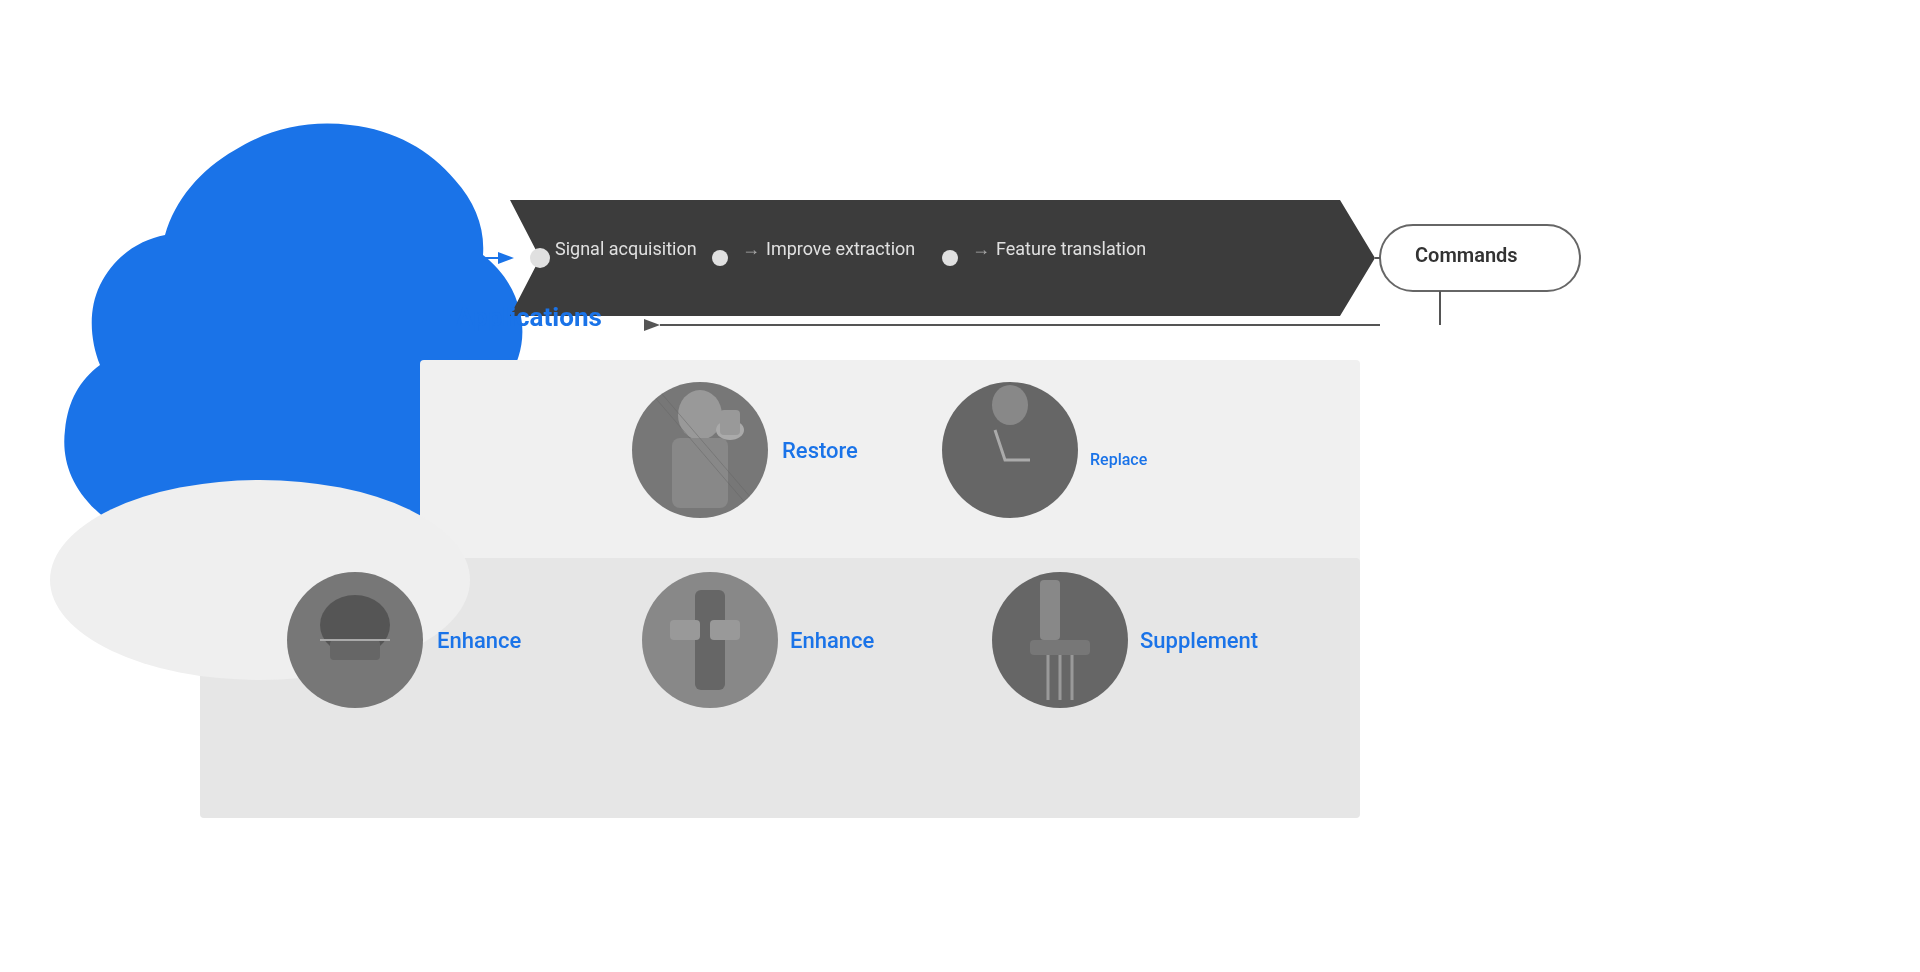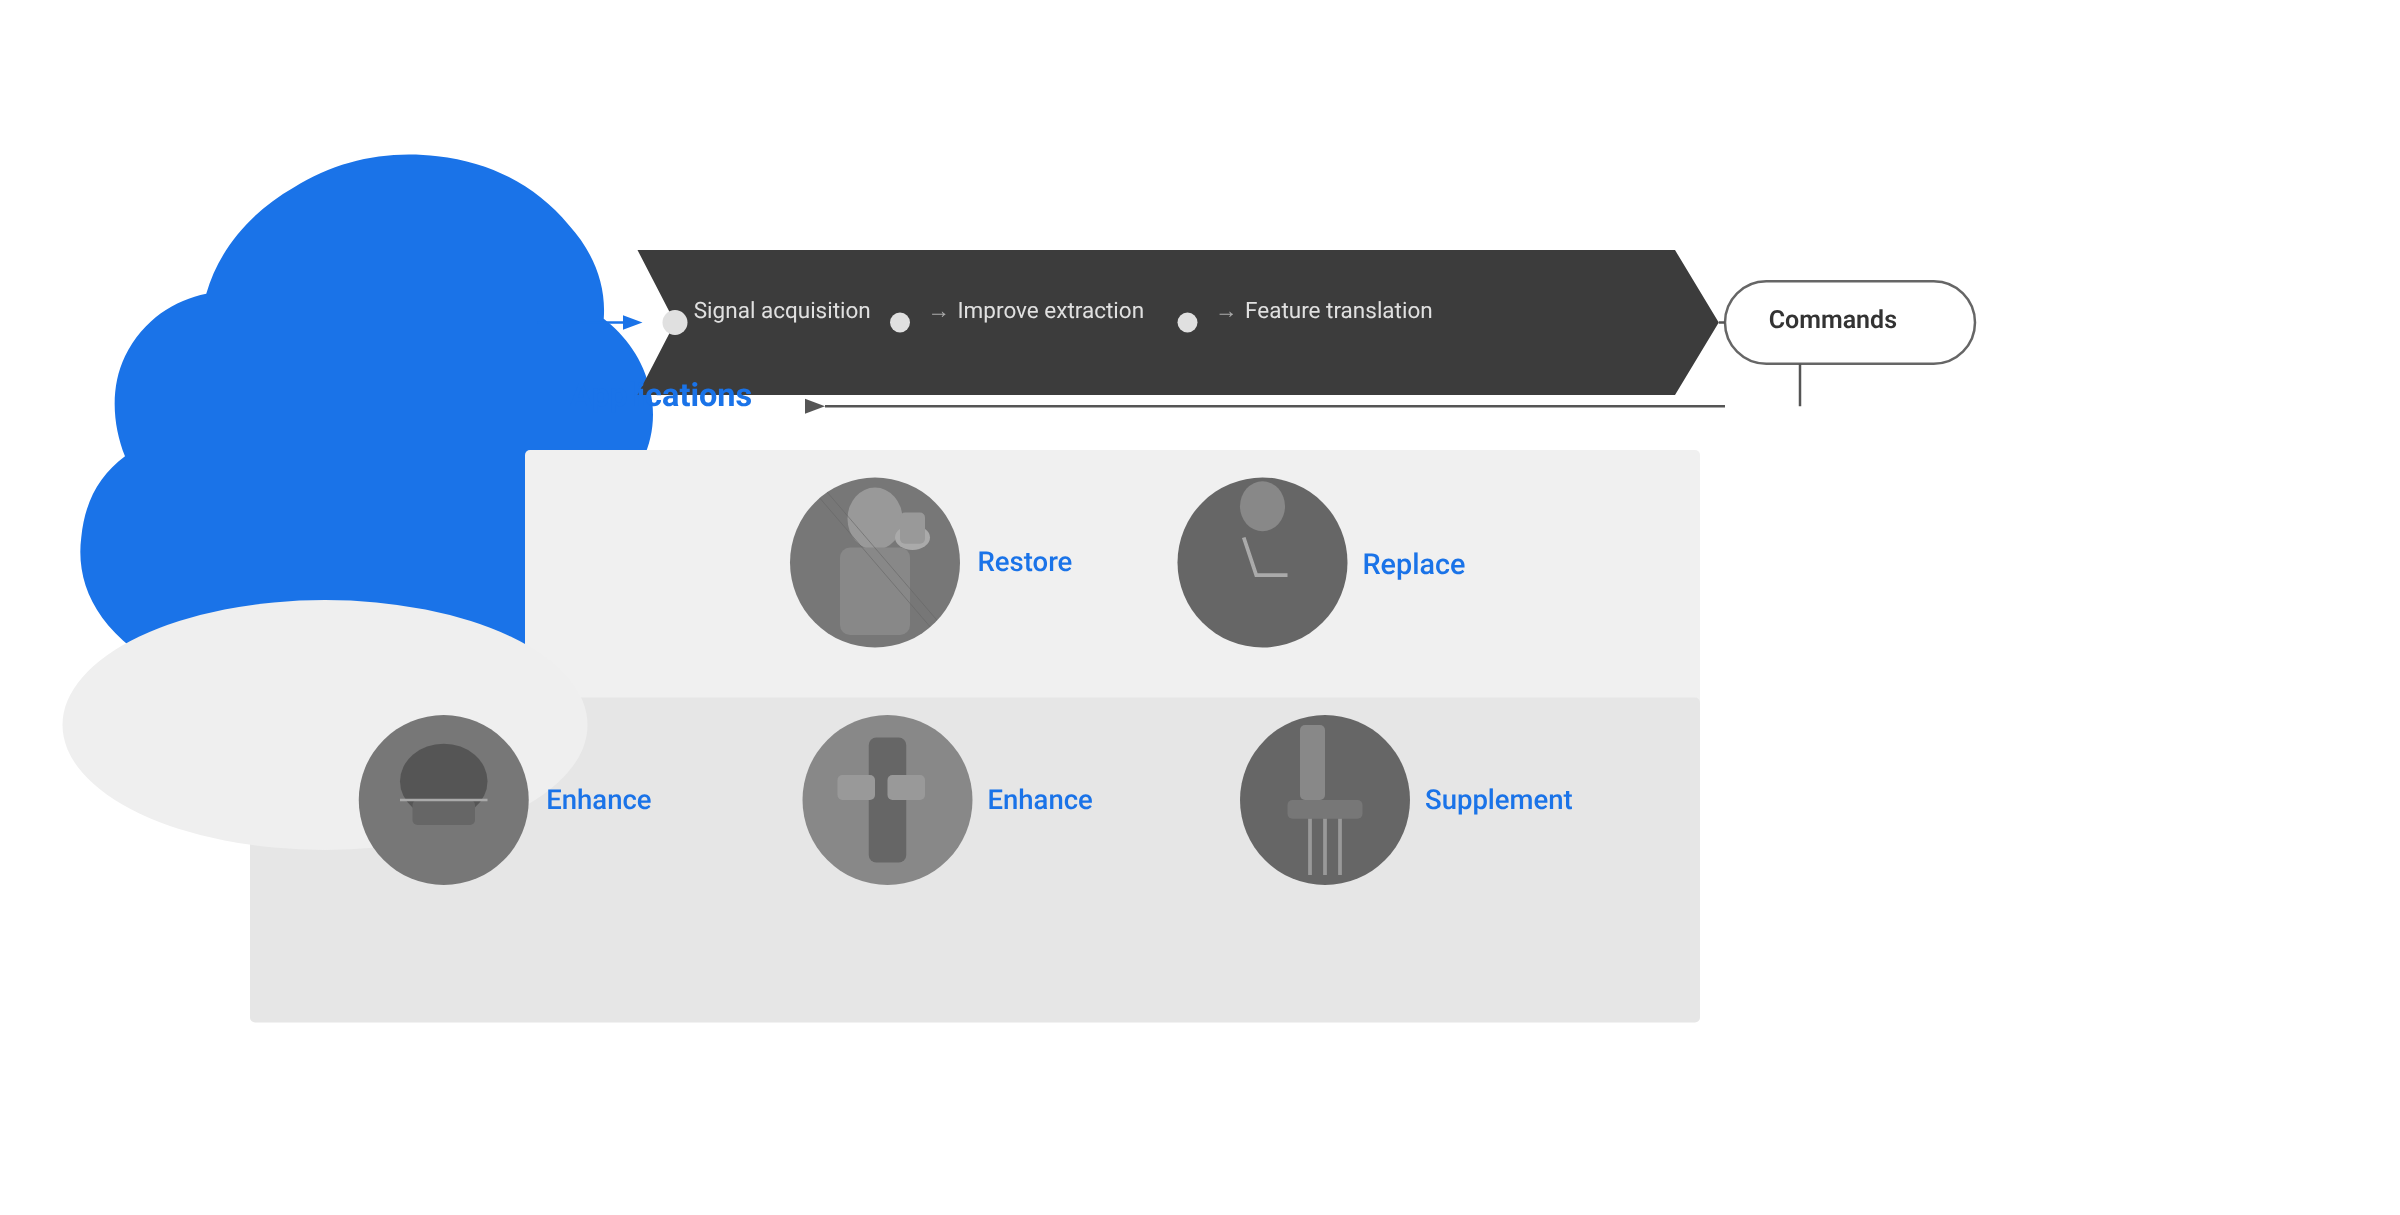--- a/index.html
+++ b/index.html
@@ -171,21 +171,21 @@
   <div style="position:absolute; top:238px; left:972px; color:#aaa; font-size:18px; z-index:2; pointer-events:none;">→</div>
 
   <div style="position:absolute; top:238px; left:996px; color:#e0e0e0; font-size:18px; white-space:nowrap; pointer-events:none; z-index:2;">Feature translation</div>
 
   <div style="position:absolute; top:243px; left:1415px; font-size:20px; font-weight:600; color:#333; z-index:3;">Commands</div>
 
   <div style="position:absolute; top:302px; left:456px; font-size:26px; font-weight:700; color:#1a73e8; z-index:3;text-align:center;">Applications</div>
 
   <div style="position:absolute; top:438px; left:782px; font-size:22px; color:#1a73e8; font-weight:500; z-index:3;">Restore</div>
 
-  <div style="position:absolute; top:438px; left:1090px; font-size:23px; color:#1a73e8; font-weight:500; z-index:3;">Replace</div>
+  <div style="position:absolute; top:450px; left:1090px; font-size:16px; color:#1a73e8; font-weight:500; z-index:3;">Replace</div>
 
   <div style="position:absolute; top:628px; left:437px; font-size:22px; color:#1a73e8; font-weight:500; z-index:3;">Enhance</div>
 
   <div style="position:absolute; top:628px; left:790px; font-size:22px; color:#1a73e8; font-weight:500; z-index:3;">Enhance</div>
 
   <div style="position:absolute; top:628px; left:1140px; font-size:22px; color:#1a73e8; font-weight:500; z-index:3;">Supplement</div>
 
 </div>
 
 </body></html>

